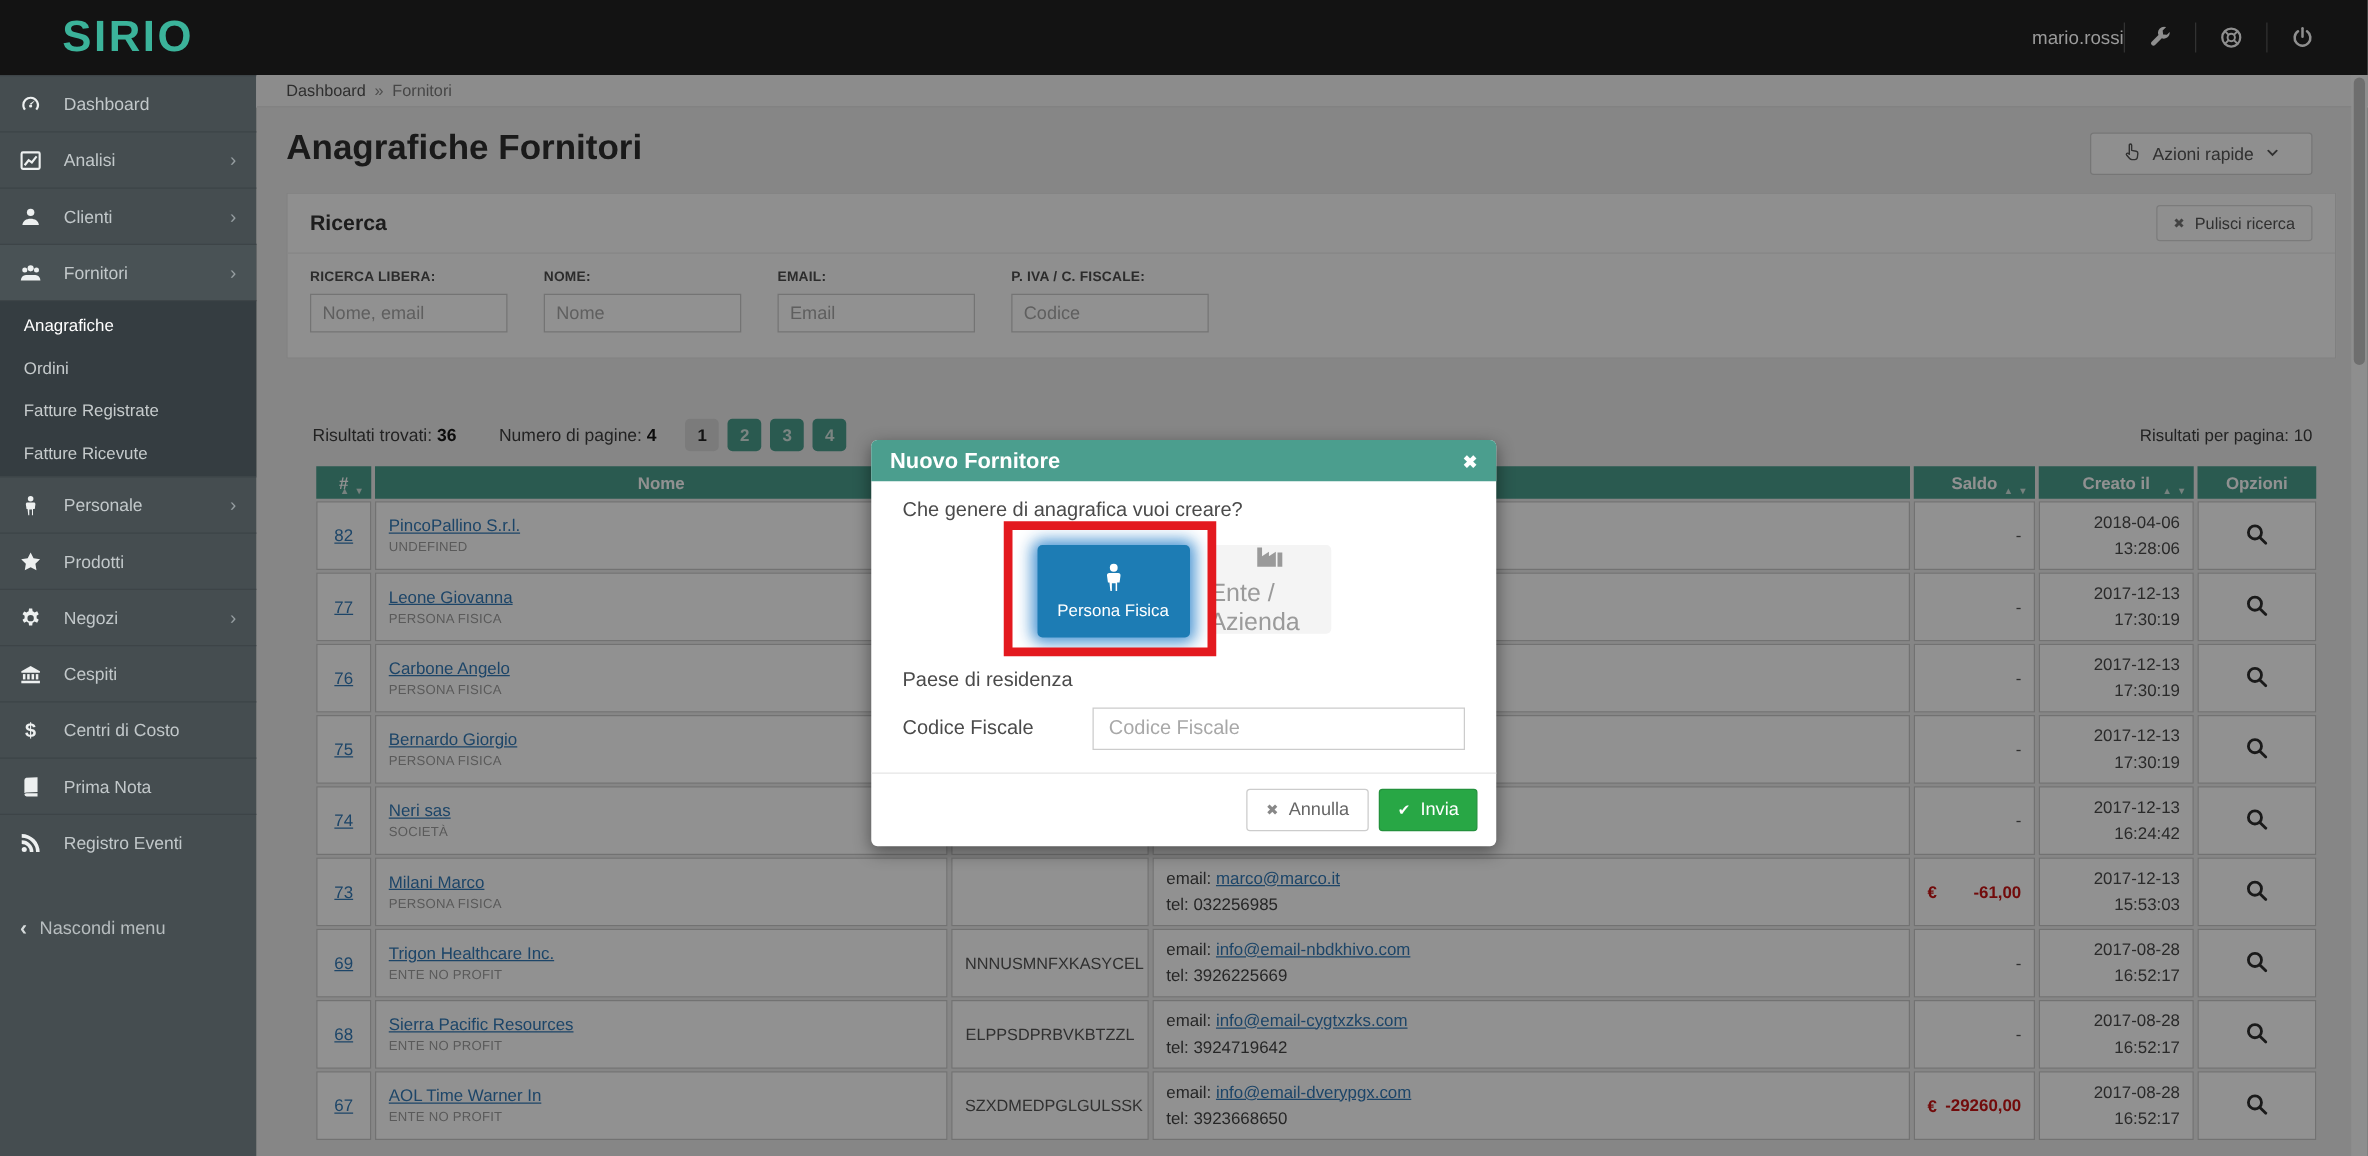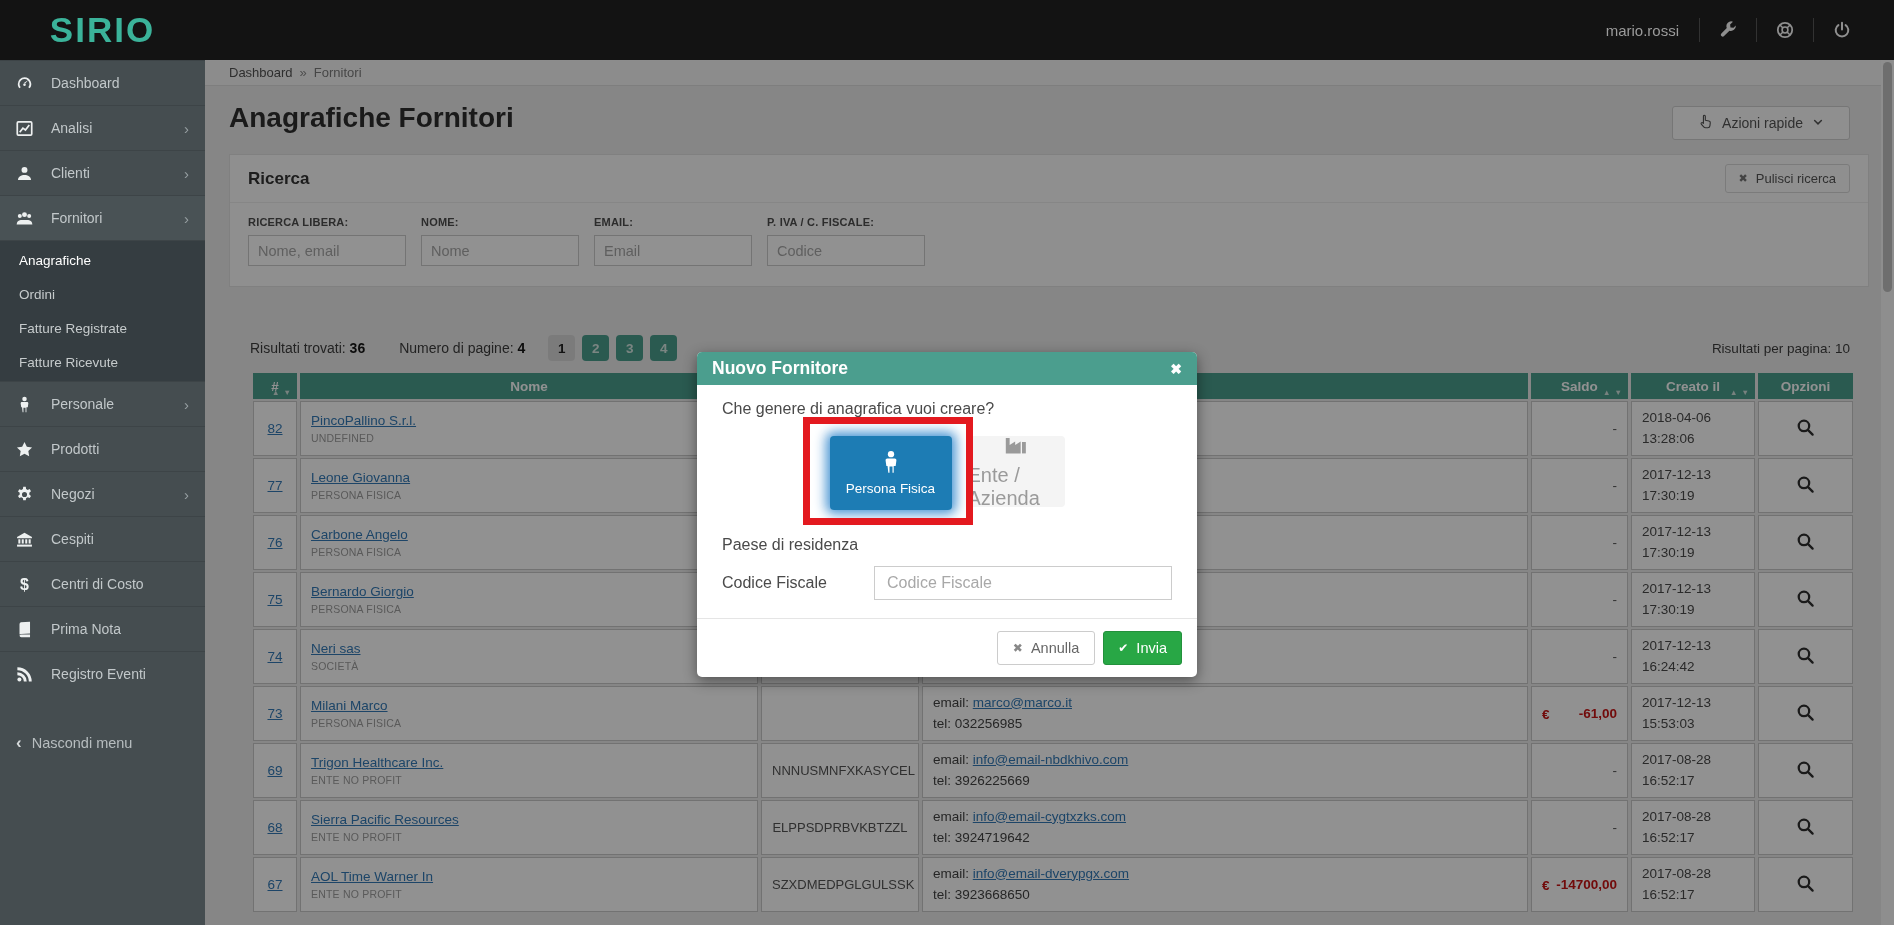--- a/index.html
+++ b/index.html
@@ -7,21 +7,21 @@
   body {
     width:1894px; height:925px; position:relative; overflow:hidden;
     background:#1a1a1a; font-family:"Liberation Sans", sans-serif;
   }
   
   .topbar { position:absolute; left:0; top:0; width:1894px; height:60px;
     background:var(--topbar-bg,#131313); display:flex; align-items:center; z-index:20;gap:44px; }
   .logo-area { width:205px; height:60px; display:flex; align-items:center; justify-content:center; cursor:pointer; }
   .logo-text { font-size:35px; font-weight:bold; color:var(--logo-teal,#3bb39a); letter-spacing:2px; }
   .topbar-right { margin-left:auto; display:flex; align-items:center; height:100%; padding-right:24px; }
-  .username { color:#9b9b9b; font-size:15px; margin-right:20px; cursor:pointer; }
+  .username { color:#9b9b9b; font-size:15px; cursor:pointer; }
   .tb-sep { width:1px; height:24px; background:#323232; }
   .tb-icon { color:#8f8f8f; width:56px; display:flex; justify-content:center; align-items:center; cursor:pointer; }
   .tb-icon svg { width:18px; height:18px; }
   
   .sidebar { position:absolute; left:0; top:60px; width:205px; bottom:0;
     background:var(--sidebar-bg,#454d50); z-index:20; }
   .side-item { height:45px; display:flex; align-items:center; padding:0 12px 0 16px;
     color:#c2c8ca; font-size:14px; border-top:1px solid #3d4447; cursor:pointer; }
   .side-item.active { background:#495255; }
   .s-icon { width:22px; margin-right:13px; color:#edf0f0; display:flex; align-items:center; }
@@ -47,21 +47,21 @@
     padding:7px 25px; font-size:14px; color:#555; display:flex; gap:9px; align-items:center; cursor:pointer; }
   .btn-quick svg { width:15px; height:15px; }
   .btn-quick .chev-d svg { width:12px; height:12px; }
   
   .search-panel { margin:14px 25px 0 24px; background:#fbfbfb; border:1px solid #e2e2e2; }
   .sp-head { display:flex; align-items:center; padding:9px 18px; }
   .sp-title { font-size:17px; font-weight:bold; color:#333; }
   .btn-clear { margin-left:auto; background:#fcfcfc; border:1px solid #d8d8d8; border-radius:3px;
     padding:6px 13px; font-size:13px; color:#555; display:flex; gap:8px; align-items:center; cursor:pointer; }
   .btn-clear .x { color:#777; font-size:11px; }
-  .sp-body { border-top:1px solid #ececec; padding:13px 18px 20px; display:flex; gap:15px; }
+  .sp-body { border-top:1px solid #ececec; padding:13px 18px 20px; display:flex; gap:29px; }
   .fld { width:158px; }
   .fld label { display:block; font-size:11px; font-weight:bold; color:#4e4e4e; margin-bottom:7px; letter-spacing:.2px; }
   .fld input { width:100%; height:31px; border:1px solid #ccc; background:#fff; padding:0 9px;
     font-size:14.5px; color:#333; font-family:inherit; }
   input::placeholder { color:#a8a8a8; }
   
   .results-row { display:flex; align-items:center; margin:48px 44px 10px 45px; font-size:14px; color:#3d3d3d; }
   .results-row b { color:#161616;text-align:right; }
   .res-found { margin-right:34px; }
   .pager { display:flex; margin-left:16px; }
@@ -83,21 +83,21 @@
   td.c-id { text-align:center; }
   a.lnk { color:var(--link-blue,#337ab7); text-decoration:underline; cursor:pointer; }
   .row-type { font-size:10.5px; color:#9e9e9e; margin-top:4px; letter-spacing:.2px; }
   td.c-code { text-align:center; color:#555; font-size:13px; }
   td.c-contatti div { line-height:1.55; }
   td.c-saldo { position:relative; }
   td.c-saldo .cur { position:absolute; left:10px; top:50%; transform:translateY(-50%);
     color:var(--saldo-red,#c81414); font-weight:bold; }
   td.c-saldo .val { display:block; text-align:right; color:var(--saldo-red,#c81414); font-weight:bold; }
   td.c-saldo .dash { display:block; text-align:right; color:#555; }
-  td.c-created { text-align:left; line-height:1.55; color:#4a4a4a; }
+  td.c-created { text-align:right; line-height:1.55; color:#4a4a4a; }
   td.c-opzioni { text-align:center; }
   .opt-btn { display:inline-flex; color:#2e2e2e; cursor:pointer; }
   .opt-btn svg { width:19px; height:19px; }
   
   .scroll-strip { position:absolute; right:0; top:0; bottom:0; width:13px; background:#fafafa; z-index:30; }
   .scroll-thumb { position:absolute; right:2px; top:2px; width:9px; height:230px; background:#c2c2c2; border-radius:5px; }
   
   .dim { position:absolute; left:0; top:0; right:0; bottom:0; background:rgba(0,0,0,0.43); z-index:40; }
   
   .modal { position:absolute; left:697px; top:352px; width:500px; z-index:60;
@@ -537,21 +537,21 @@
           <tr>
             <td class="c-id"><a class="lnk">67</a></td>
             <td class="c-name"><a class="lnk">AOL Time Warner In</a><div class="row-type">ENTE NO PROFIT</div></td>
             <td class="c-code">SZXDMEDPGLGULSSK</td>
             <td class="c-contatti">
               <div>email: <a class="lnk">info@email-dverypgx.com</a></div>
               <div>tel: 3923668650</div>
             </td>
             <td class="c-saldo">
               <span class="cur">€</span>
-              <span class="val">-14700,00</span>
+              <span class="val">-29260,00</span>
             </td>
             <td class="c-created">
               <div>2017-08-28</div>
               <div>16:52:17</div>
             </td>
             <td class="c-opzioni"><span class="opt-btn">
                 <span><svg viewBox="0 0 16 16" fill="none" stroke="currentColor" stroke-width="1.9" stroke-linecap="round">
                     <circle cx="6.7" cy="6.7" r="4.4"></circle>
                     <path d="M10.2 10.2L14 14"></path>
                   </svg></span>

